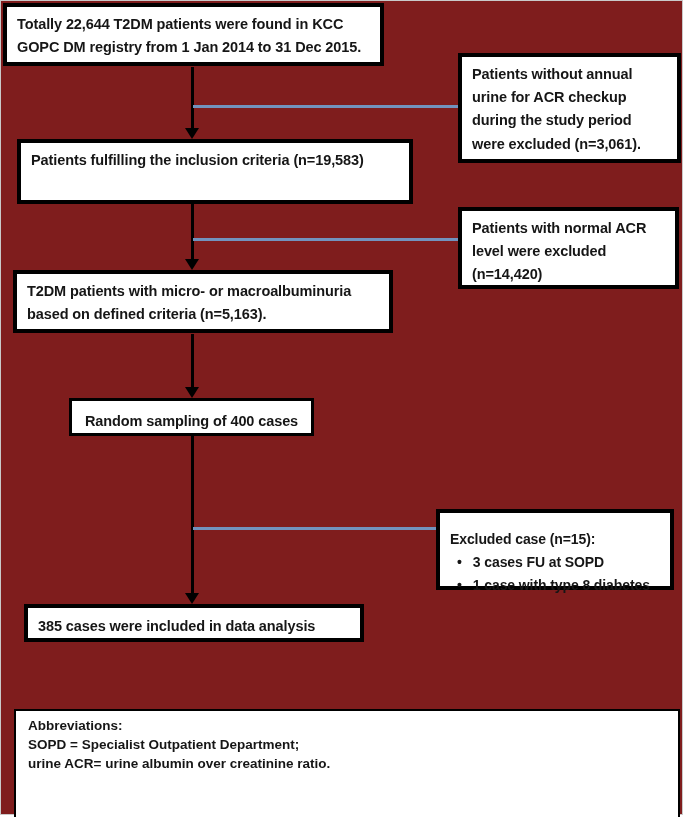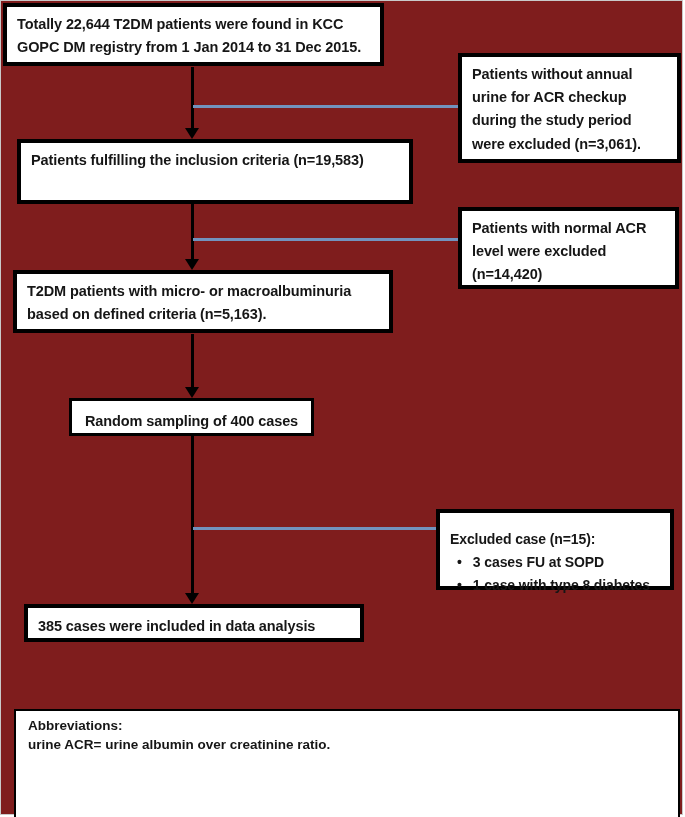--- a/index.html
+++ b/index.html
@@ -85,20 +85,21 @@
       <span>3 cases FU at SOPD</span>
     </div>
     <div class="bullet-row">
       <span class="glyph">•</span>
       <span>1 case with type 8 diabetes</span>
     </div>
   </div>
 
   <div class="box" id="abbr" style="border-color: rgb(0, 0, 0); margin-top: 18px;">
     <div>Abbreviations:</div>
+    <div>SOPD = Specialist Outpatient Department;</div>
     <div>urine ACR= urine albumin over creatinine ratio.</div>
   </div>
 
   <div class="vline" id="a1l"></div>
   <div class="ahead" id="a1h"></div>
   <div class="vline" id="a2l"></div>
   <div class="ahead" id="a2h"></div>
   <div class="vline" id="a3l"></div>
   <div class="ahead" id="a3h"></div>
   <div class="vline" id="a4l"></div>

